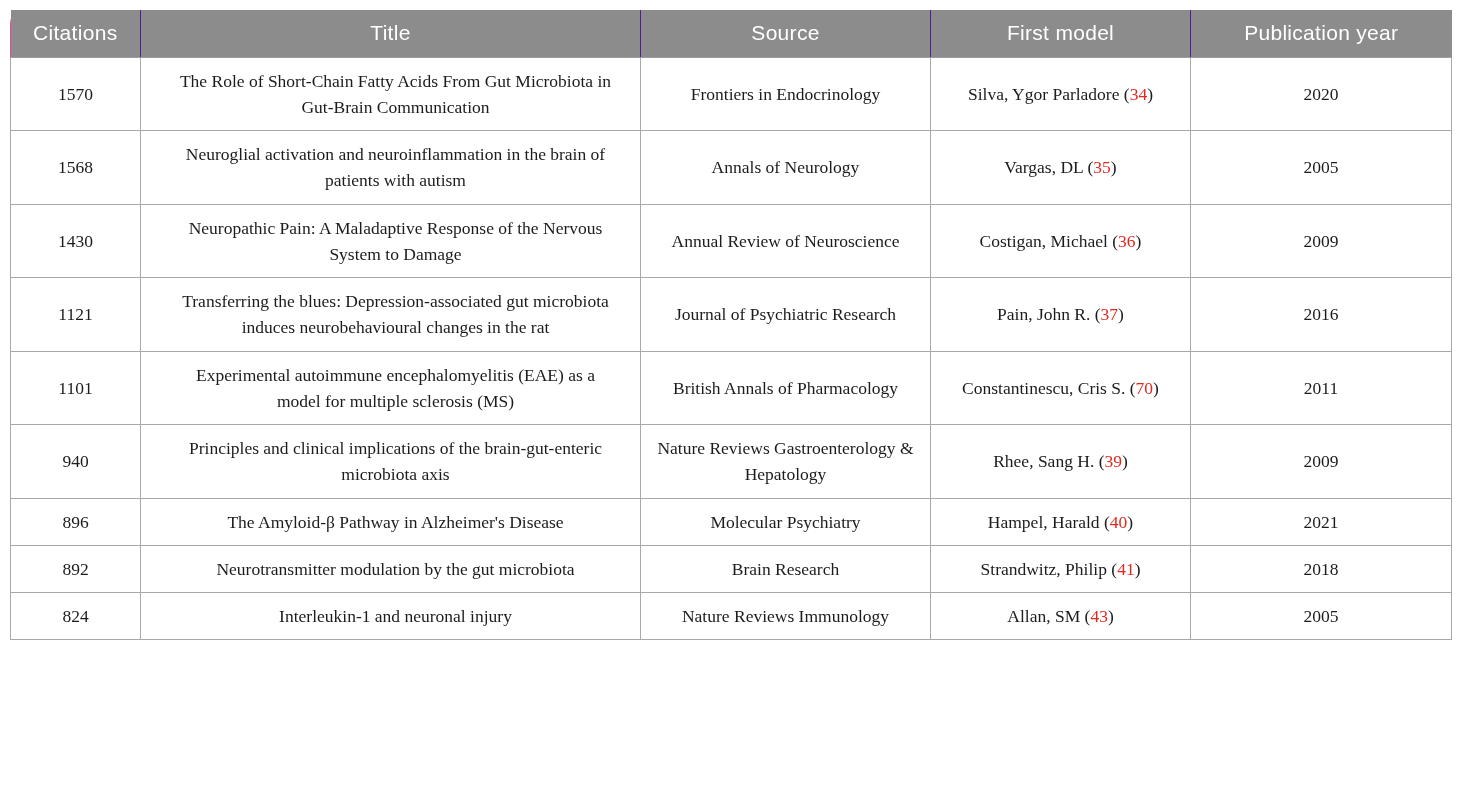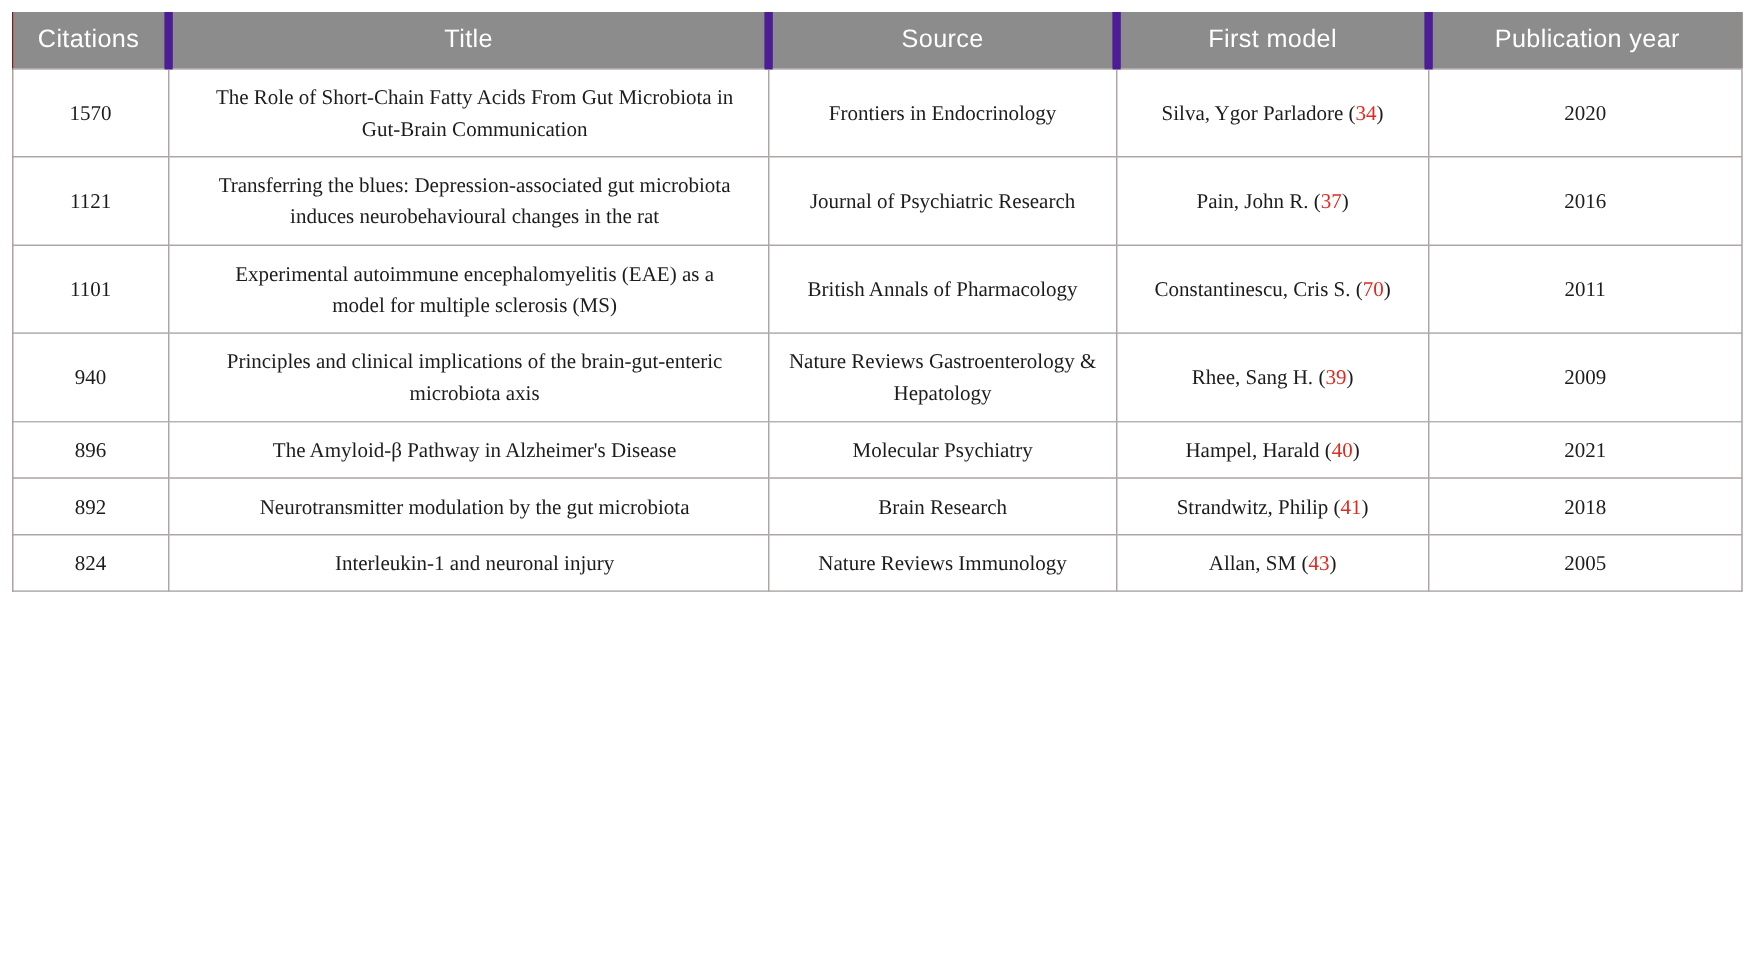--- a/index.html
+++ b/index.html
@@ -13,39 +13,40 @@
   }
   .page {
     width: 1460px;
     height: 799px;
     padding: 10px 9px 9px 10px;
   }
   table.citations-table {
     width: 1441px;
     border-collapse: collapse;
     table-layout: fixed;
-    background: #7f1d1d;
+    background: #ec4899;
+    border-radius: 14px;
   }
   col.c-citations { width: 130px; }
   col.c-title     { width: 500px; }
   col.c-source    { width: 290px; }
   col.c-author    { width: 260px; }
   col.c-year      { width: 261px; }
 
   thead th {
     background: #8c8c8c;
     color: #ffffff;
     font-family: "Liberation Sans", sans-serif;
     font-weight: 500;
     font-size: 21px;
     letter-spacing: 0.3px;
     text-align: center;
     vertical-align: middle;
     height: 47px;
-    border-left: 7px solid #4c1d95;
+    border-left: 1px solid #4c1d95;
     border-bottom: 1px solid #9d9d9d;
   }
   thead th:first-child { border-left: none; }
 
   tbody td {
     border: 1px solid #a8a8a8;
     text-align: center;
     vertical-align: middle;
     font-size: 17.5px;
     line-height: 1.5;
@@ -85,21 +86,41 @@
     <td class="citations-cell">1570</td>
     <td class="title-cell">The Role of Short-Chain Fatty Acids From Gut Microbiota in Gut-Brain Communication</td>
     <td class="source-cell">Frontiers in Endocrinology</td>
     <td class="author-cell">
       <span>Silva, Ygor Parladore</span>
       <span>(</span><a class="ref">34</a><span>)</span>
     </td>
     <td class="year-cell">2020</td>
   </tr>
 
+  <tr>
+    <td class="citations-cell">1568</td>
+    <td class="title-cell">Neuroglial activation and neuroinflammation in the brain of patients with autism</td>
+    <td class="source-cell">Annals of Neurology</td>
+    <td class="author-cell">
+      <span>Vargas, DL</span>
+      <span>(</span><a class="ref">35</a><span>)</span>
+    </td>
+    <td class="year-cell">2005</td>
+  </tr>
 
+  <tr>
+    <td class="citations-cell">1430</td>
+    <td class="title-cell">Neuropathic Pain: A Maladaptive Response of the Nervous System to Damage</td>
+    <td class="source-cell">Annual Review of Neuroscience</td>
+    <td class="author-cell">
+      <span>Costigan, Michael</span>
+      <span>(</span><a class="ref">36</a><span>)</span>
+    </td>
+    <td class="year-cell">2009</td>
+  </tr>
 
   <tr>
     <td class="citations-cell">1121</td>
     <td class="title-cell">Transferring the blues: Depression-associated gut microbiota induces neurobehavioural changes in the rat</td>
     <td class="source-cell">Journal of Psychiatric Research</td>
     <td class="author-cell">
       <span>Pain, John R.</span>
       <span>(</span><a class="ref">37</a><span>)</span>
     </td>
     <td class="year-cell">2016</td>

